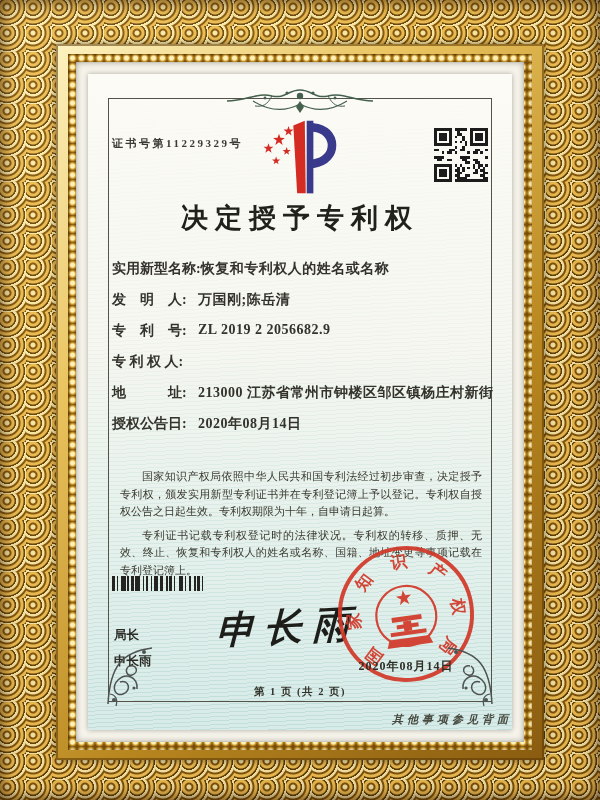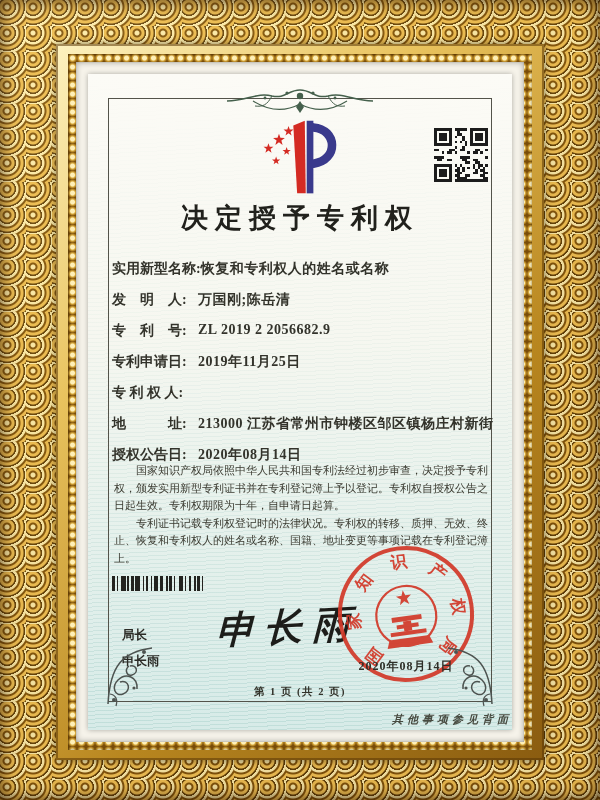--- a/index.html
+++ b/index.html
@@ -45,26 +45,26 @@
   .title{position:absolute;top:126px;width:100%;text-align:center;font-size:27px;font-weight:700;letter-spacing:7px;color:#21211c;}
 
   .fields{position:absolute;left:24px;right:18px;top:186px;}
   .frow{display:flex;align-items:flex-start;height:31px;font-size:14px;color:#33332b;font-family:Liberation Serif, serif;}
   .flabel{display:inline-block;min-width:86px;font-weight:700;white-space:pre;}
   .fvalue{font-weight:600;letter-spacing:.5px;white-space:nowrap;}
   .grant2{margin-left:34px;display:flex;}
 
   .paras{position:absolute;left:26px;right:24px;top:388px;font-size:11px;line-height:17.5px;
     text-align:justify;color:#3a3a30;font-weight:500;}
-  .paras p{margin:0;text-indent:2em;}
+  .paras p{margin:6px;text-indent:2em;}
 
   .barcode{position:absolute;left:24px;top:502px;height:15px;display:flex;align-items:stretch;}
   .barcode span{display:block;background:#23231f;}
 
-  .director{position:absolute;left:26px;top:548px;font-size:12.5px;font-weight:700;color:#2b2b26;line-height:26px;margin-left:8px;}
+  .director{position:absolute;left:26px;top:548px;font-size:12.5px;font-weight:700;color:#2b2b26;line-height:26px;}
   .signature{position:absolute;left:128px;top:528px;font-size:38px;font-weight:600;font-style:italic;
     letter-spacing:10px;color:#1d1d1a;transform:rotate(-3deg) skewX(-4deg);white-space:nowrap;}
 
   .seal{position:absolute;left:250px;top:472px;width:136px;height:136px;transform:rotate(-8deg);opacity:.93;}
   .seal-ring{position:absolute;inset:0;border:4px solid #d23a2a;border-radius:50%;}
   .seal-char{position:absolute;width:18px;height:18px;font-size:16.5px;font-weight:700;color:#d23a2a;
     text-align:center;line-height:18px;}
   .seal-emblem{position:absolute;left:36px;top:30px;}
   .seal-date{position:absolute;left:246px;top:584px;width:144px;text-align:center;font-size:12px;
     font-weight:700;color:#2f2f28;letter-spacing:1px;z-index:5;}
@@ -97,20 +97,21 @@
           <circle cx="75" cy="11" r="3.2"></circle>
             <circle cx="62" cy="8" r="1.6"></circle>
             <circle cx="88" cy="8" r="1.6"></circle>
           <circle cx="40" cy="13" r="1.4"></circle>
             <circle cx="110" cy="13" r="1.4"></circle>
           <path d="M75,16 l4,6 l-4,6 l-4,-6 z"></path>
         </g>
       </svg>
     </div>
 
+    <div class="cert-no">证书号第11229329号</div>
 
     <div class="logo">
       <svg id="logo-svg" width="86" height="80" viewBox="0 0 90 80">
         <polygon points="38,6 50,1 51,77 42,77" fill="#d42b23"></polygon>
         <polygon points="52,1 59,1 59,77 52,77" fill="#3a3a8c"></polygon>
         <path d="M59,8 C84,10 86,42 59,46" fill="none" stroke="#3a3a8c" stroke-width="9" stroke-linecap="round"></path>
       <polygon points="12.0,24.5 13.3,28.2 17.2,28.3 14.1,30.7 15.2,34.4 12.0,32.2 8.8,34.4 9.9,30.7 6.8,28.3 10.7,28.2" fill="#d42b23"></polygon>
           <polygon points="23.0,14.5 24.5,18.9 29.2,19.0 25.5,21.8 26.8,26.3 23.0,23.6 19.2,26.3 20.5,21.8 16.8,19.0 21.5,18.9" fill="#d42b23"></polygon>
           <polygon points="33.0,6.5 34.3,10.2 38.2,10.3 35.1,12.7 36.2,16.4 33.0,14.2 29.8,16.4 30.9,12.7 27.8,10.3 31.7,10.2" fill="#d42b23"></polygon>
           <polygon points="20.0,38.5 21.1,41.5 24.3,41.6 21.7,43.6 22.6,46.6 20.0,44.8 17.4,46.6 18.3,43.6 15.7,41.6 18.9,41.5" fill="#d42b23"></polygon>
@@ -251,24 +252,20 @@
       </div>
       <div class="frow">
         <span class="flabel">发　明　人:</span>
         <span class="fvalue">万国刚;陈岳清</span>
       </div>
       <div class="frow">
         <span class="flabel">专　利　号:</span>
         <span class="fvalue">ZL 2019 2 2056682.9</span>
       </div>
       <div class="frow">
-        <span class="flabel">专利申请日:</span>
-        <span class="fvalue">2019年11月25日</span>
-      </div>
-      <div class="frow">
         <span class="flabel">专 利 权 人:</span>
       </div>
       <div class="frow">
         <span class="flabel">地　　　址:</span>
         <span class="fvalue">213000 江苏省常州市钟楼区邹区镇杨庄村新街</span>
       </div>
       <div class="frow">
         <span class="flabel">授权公告日:</span>
         <span class="fvalue">2020年08月14日</span>
       </div>

